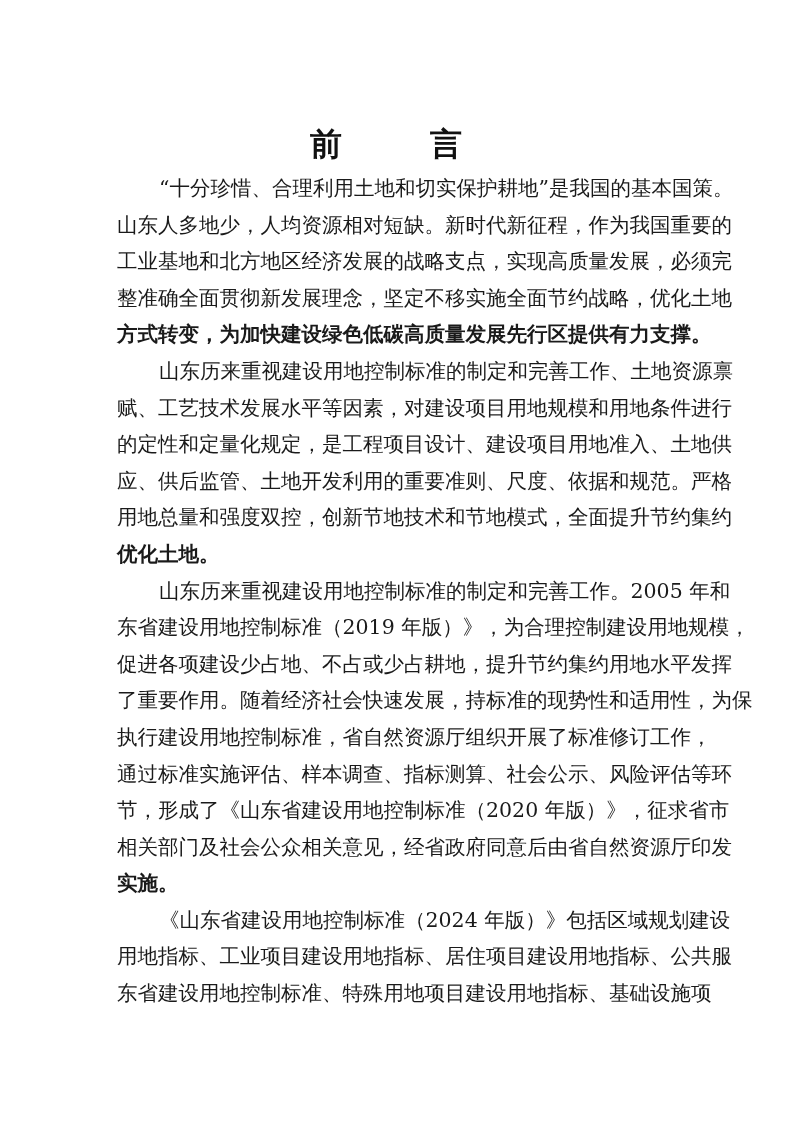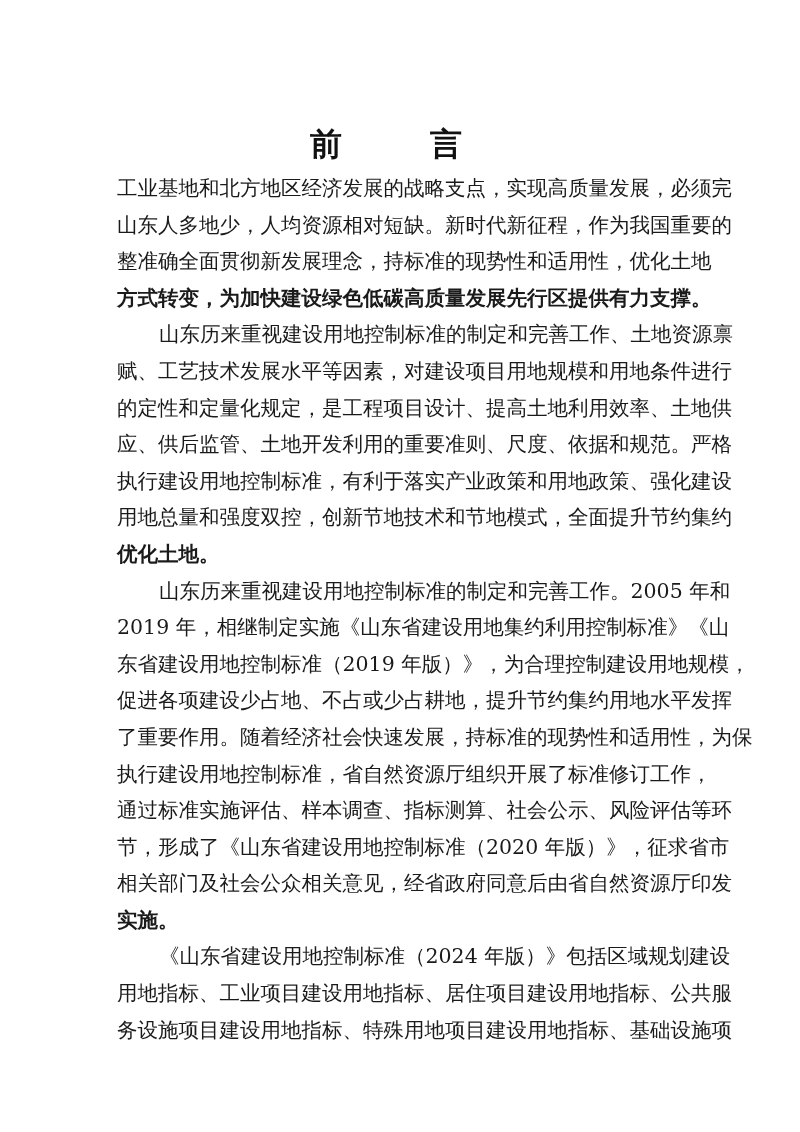--- a/index.html
+++ b/index.html
@@ -17,48 +17,47 @@
 </style>
 </head>
 <body>
 
 <div class="page">
   <div class="title">前　言</div>
 
   <div class="body">
 
     <div>
+      <div class="line indent">“十分珍惜、合理利用土地和切实保护耕地”是我国的基本国策。</div>
+      <div class="line">山东人多地少，人均资源相对短缺。新时代新征程，作为我国重要的</div>
       <div class="line">工业基地和北方地区经济发展的战略支点，实现高质量发展，必须完</div>
-      <div class="line">山东人多地少，人均资源相对短缺。新时代新征程，作为我国重要的</div>
-      <div class="line">整准确全面贯彻新发展理念，持标准的现势性和适用性，优化土地</div>
+      <div class="line">整准确全面贯彻新发展理念，坚定不移实施全面节约战略，优化土地</div>
       <div class="line last">方式转变，为加快建设绿色低碳高质量发展先行区提供有力支撑。</div>
     </div>
 
     <div>
       <div class="line indent">山东历来重视建设用地控制标准的制定和完善工作、土地资源禀</div>
       <div class="line">赋、工艺技术发展水平等因素，对建设项目用地规模和用地条件进行</div>
-      <div class="line">的定性和定量化规定，是工程项目设计、提高土地利用效率、土地供</div>
+      <div class="line">的定性和定量化规定，是工程项目设计、建设项目用地准入、土地供</div>
       <div class="line">应、供后监管、土地开发利用的重要准则、尺度、依据和规范。严格</div>
-      <div class="line">执行建设用地控制标准，有利于落实产业政策和用地政策、强化建设</div>
       <div class="line">用地总量和强度双控，创新节地技术和节地模式，全面提升节约集约</div>
       <div class="line last">优化土地。</div>
     </div>
 
     <div>
       <div class="line indent">山东历来重视建设用地控制标准的制定和完善工作。2005 年和</div>
-      <div class="line">2019 年，相继制定实施《山东省建设用地集约利用控制标准》《山</div>
       <div class="line">东省建设用地控制标准（2019 年版）》，为合理控制建设用地规模，</div>
       <div class="line">促进各项建设少占地、不占或少占耕地，提升节约集约用地水平发挥</div>
       <div class="line">了重要作用。随着经济社会快速发展，持标准的现势性和适用性，为保</div>
       <div class="line">执行建设用地控制标准，省自然资源厅组织开展了标准修订工作，</div>
       <div class="line">通过标准实施评估、样本调查、指标测算、社会公示、风险评估等环</div>
       <div class="line">节，形成了《山东省建设用地控制标准（2020 年版）》，征求省市</div>
       <div class="line">相关部门及社会公众相关意见，经省政府同意后由省自然资源厅印发</div>
       <div class="line last">实施。</div>
     </div>
 
     <div>
       <div class="line indent">《山东省建设用地控制标准（2024 年版）》包括区域规划建设</div>
       <div class="line">用地指标、工业项目建设用地指标、居住项目建设用地指标、公共服</div>
-      <div class="line">务设施项目建设用地指标、特殊用地项目建设用地指标、基础设施项</div>
+      <div class="line">东省建设用地控制标准、特殊用地项目建设用地指标、基础设施项</div>
     </div>
   </div>
 </div>
 
 </body></html>

